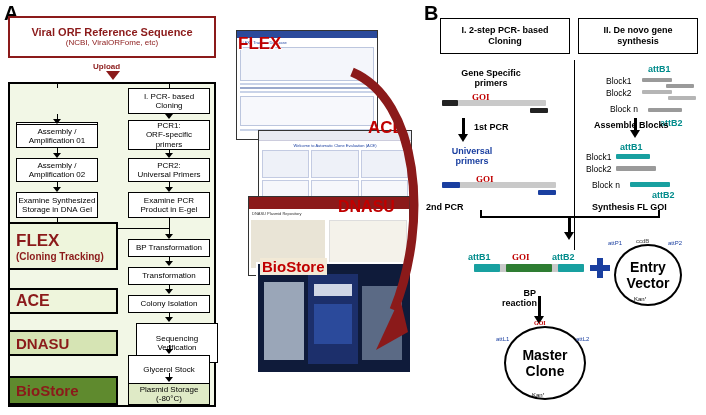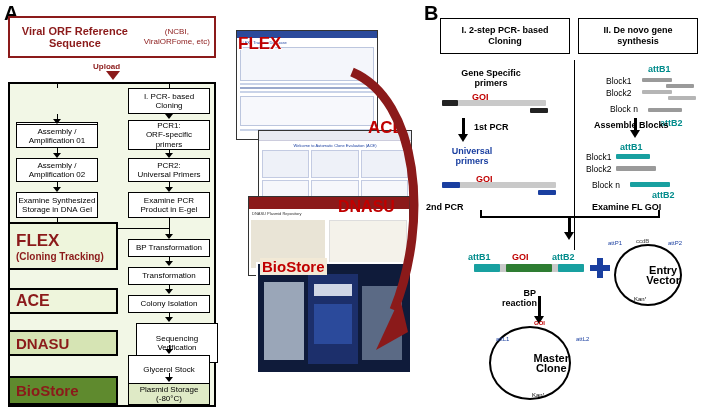--- a/index.html
+++ b/index.html
@@ -13,21 +13,21 @@
   .panel{position:absolute;}
   
   .panel-letter{
     font-weight:bold;font-size:20px;color:#000;
   }
   
   #panelA{left:0;top:0;width:228px;height:415px;}
   .titleBox{
     position:absolute;left:8px;top:16px;width:208px;height:42px;
     border:2px solid #8b1a1a;background:#fff;
-    display:flex;align-items:center;justify-content:center;
+    display:flex;flex-direction:column;align-items:center;justify-content:center;
     box-sizing:border-box;
   }
   .titleBox .t1{color:#8b1a1a;font-weight:bold;font-size:11px;text-align:center;line-height:12px;}
   .titleBox .t2{color:#8b1a1a;font-size:8px;text-align:center;line-height:10px;}
   .uploadLabel{
     position:absolute;left:93px;top:62px;color:#8b1a1a;font-size:8px;font-weight:bold;
   }
   .arrowDownRed{
     position:absolute;left:106px;top:71px;width:0;height:0;
     border-left:7px solid transparent;border-right:7px solid transparent;
@@ -59,28 +59,28 @@
   
   #panelB{left:420px;top:0;width:286px;height:415px;}
   .subBox{
     position:absolute;border:1px solid #000;background:#fff;box-sizing:border-box;
     display:flex;align-items:center;justify-content:center;text-align:center;
     font-size:9px;font-weight:bold;line-height:11px;
   }
   .lbl{position:absolute;font-size:8.5px;color:#000;}
   .lblB{position:absolute;font-size:9px;font-weight:bold;color:#000;}
   .blue{color:#1a3fa0;}
-  .red{color:#c00000;}
+  .red{color:#c00000;font-family:Liberation Serif, serif;}
   .teal{color:#008b8b;}
   .bar{position:absolute;border-radius:1px;}
   .arrowV{position:absolute;width:0;height:0;border-left:5px solid transparent;border-right:5px solid transparent;border-top:8px solid #000;}
   .stemV{position:absolute;width:3px;background:#000;}
   .circ{position:absolute;border:2px solid #000;border-radius:50%;background:#fff;
-    display:flex;align-items:center;justify-content:flex-end;text-align:center;
-    font-size:11px;font-weight:bold;line-height:10px;}
+    display:flex;align-items:center;justify-content:center;text-align:center;
+    font-size:14px;font-weight:bold;line-height:16px;}
   .divider{position:absolute;background:#000;}
 </style>
 </head>
 <body>
 
 <div class="panel" id="panelA">
 
   <div class="panel-letter" style="left:4px;top:2px;position:absolute;">A</div>
 
   <div class="titleBox">
@@ -271,21 +271,21 @@
 
   <div class="lbl" style="left:166px;top:152px;">Block1</div>
   <div class="bar" style="left:196px;top:154px;width:34px;height:5px;background:#18a0a0;"></div>
   <div class="lblB teal" style="left:200px;top:142px;">attB1</div>
   <div class="lbl" style="left:166px;top:164px;">Block2</div>
   <div class="bar" style="left:196px;top:166px;width:40px;height:5px;background:#9a9a9a;"></div>
   <div class="lbl" style="left:172px;top:180px;">Block n</div>
   <div class="bar" style="left:210px;top:182px;width:40px;height:5px;background:#18a0a0;"></div>
   <div class="lblB teal" style="left:232px;top:190px;">attB2</div>
 
-  <div class="lblB" style="left:172px;top:202px;">Examine FL GOI</div>
+  <div class="lblB" style="left:172px;top:202px;">Synthesis FL GOI</div>
 
   <div class="divider" style="left:60px;top:216px;width:180px;height:2px;"></div>
   <div class="divider" style="left:60px;top:210px;width:2px;height:8px;"></div>
   <div class="divider" style="left:238px;top:210px;width:2px;height:8px;"></div>
   <div class="stemV" style="left:148px;top:218px;height:14px;"></div>
   <div class="arrowV" style="left:144px;top:232px;"></div>
 
   <div class="bar" style="left:54px;top:264px;width:110px;height:8px;background:#c9c9c9;"></div>
   <div class="bar" style="left:54px;top:264px;width:26px;height:8px;background:#18a0a0;"></div>
   <div class="bar" style="left:138px;top:264px;width:26px;height:8px;background:#18a0a0;"></div>
@@ -306,21 +306,21 @@
   <div class="lbl blue" style="left:188px;top:240px;font-size:6px;">attP1</div>
   <div class="lbl" style="left:216px;top:238px;font-size:6px;color:#444;">ccdB</div>
   <div class="lbl blue" style="left:248px;top:240px;font-size:6px;">attP2</div>
   <div class="lbl" style="left:214px;top:296px;font-size:6px;">Kanʳ</div>
 
   <div class="stemV" style="left:118px;top:296px;height:20px;"></div>
   <div class="arrowV" style="left:114px;top:316px;"></div>
   <div class="lblB" style="left:82px;top:288px;white-space:pre-line;text-align:right;width:34px;">BP
 reaction</div>
 
-  <div class="circ" style="left:69px;top:326px;width:78px;height:70px;white-space:pre-line;">
+  <div class="circ" style="left:84px;top:326px;width:78px;height:70px;white-space:pre-line;">
     <span>Master
 Clone</span>
   </div>
   <div class="lbl blue" style="left:76px;top:336px;font-size:6px;">attL1</div>
   <div class="lbl red" style="left:114px;top:320px;font-size:6px;font-weight:bold;">GOI</div>
   <div class="lbl blue" style="left:156px;top:336px;font-size:6px;">attL2</div>
   <div class="lbl" style="left:112px;top:392px;font-size:6px;">Kanʳ</div>
 </div>
 
 </body></html>

